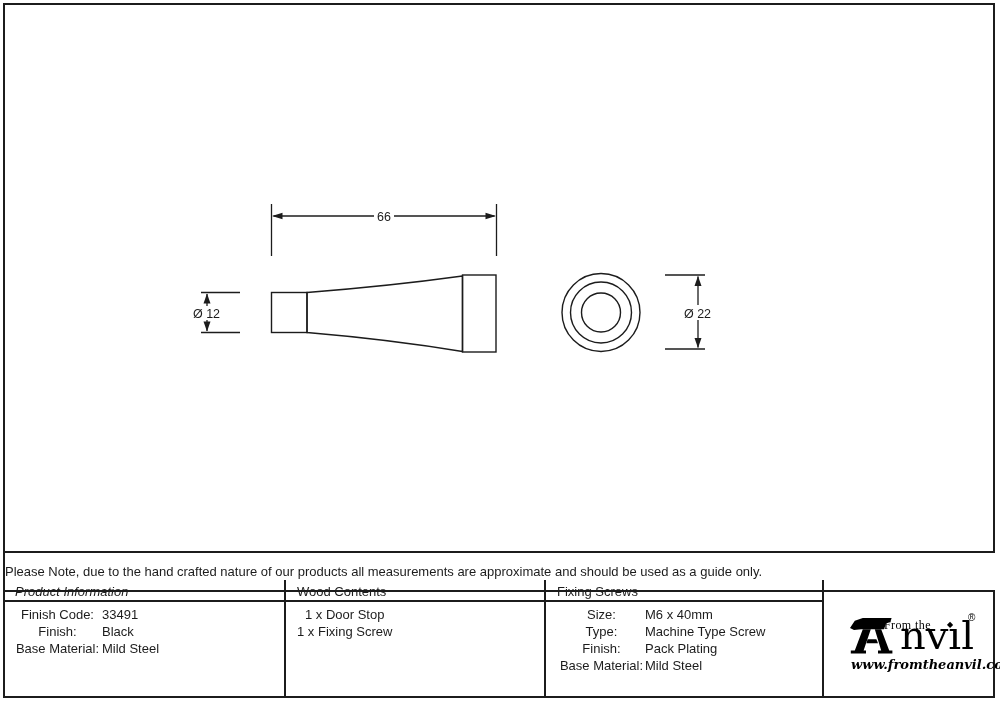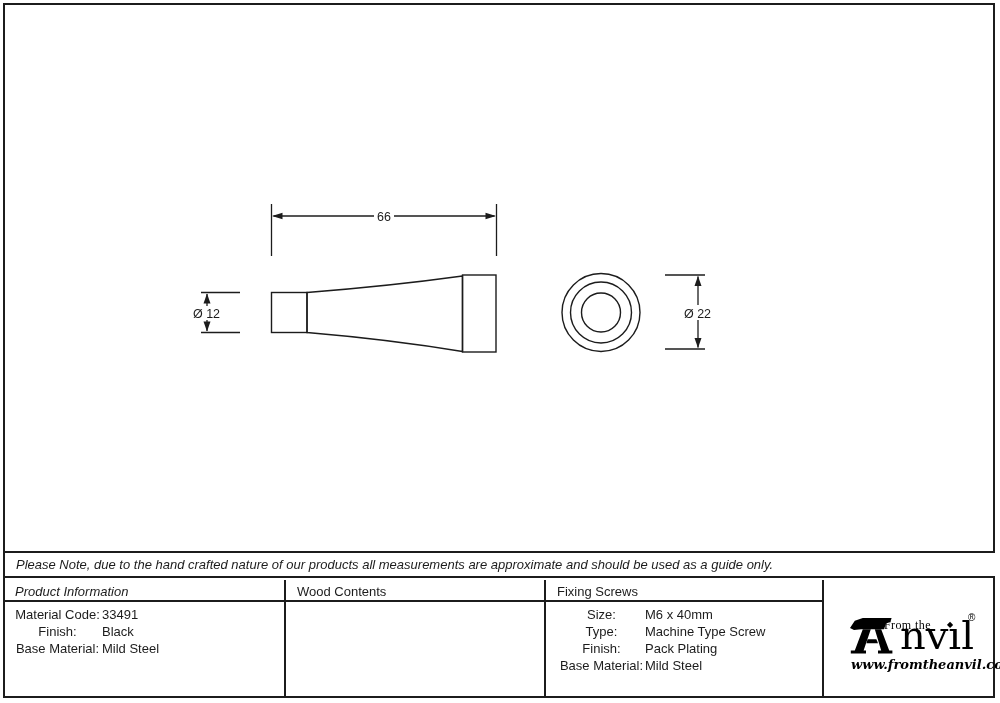--- a/index.html
+++ b/index.html
@@ -5,23 +5,23 @@
   html,body{margin:0;padding:0;background:#e8e8e8;}
   .page{
     position:relative;width:1000px;height:703px;background:#ffffff;overflow:hidden;
     font-family:"Liberation Sans",sans-serif;color:#1c1c1c;margin:0 auto;text-align:center;
   }
   .frame{position:absolute;left:3px;top:3px;width:992px;height:695px;border:2px solid #1c1c1c;box-sizing:border-box;pointer-events:none;}
   svg.drawing{position:absolute;left:0;top:0;}
   svg.drawing text{font-family:"Liberation Sans",sans-serif;font-size:12.5px;fill:#1c1c1c;}
   
   .note-bar{
-    position:absolute;left:5px;top:551px;width:990px;height:27px;box-sizing:border-box;
+    position:absolute;left:5px;top:551px;width:990px;height:41px;box-sizing:border-box;
     border-top:2px solid #1c1c1c;border-bottom:2px solid #1c1c1c;
-    display:flex;align-items:center;padding-left:11px;font-size:13px;background:#fff;font-style:italic;
+    display:flex;align-items:center;font-size:13px;background:#fff;
   }
   
   .vline{position:absolute;top:580px;height:118px;width:2px;background:#1c1c1c;}
   .vline.v1{left:284px;} .vline.v2{left:544px;} .vline.v3{left:822px;}
   .hline-header{position:absolute;left:5px;top:600px;width:817px;height:2px;background:#1c1c1c;}
   
   .cell-header{position:absolute;top:584px;font-size:13px;white-space:nowrap;}
   .ch1{left:15px;font-style:italic;} .ch2{left:297px;} .ch3{left:557px;}
   .kv-rows{position:absolute;top:606px;font-size:13px;line-height:17px;}
   .kv-rows.c1{left:13px;} .kv-rows.c3{left:558px;}
@@ -98,33 +98,37 @@
   <div class="vline v2"></div>
   <div class="vline v3"></div>
   <div class="hline-header"></div>
 
   <div class="cell-header ch1">Product Information</div>
   <div class="cell-header ch2">Wood Contents</div>
   <div class="cell-header ch3">Fixing Screws</div>
 
   <div class="kv-rows c1">
     <div class="kv-row">
-      <span class="kv-label">Material Code:</span>
+      <span class="kv-label">Finish Code:</span>
       <span class="kv-value">33491</span>
     </div>
     <div class="kv-row">
       <span class="kv-label">Finish:</span>
       <span class="kv-value">Black</span>
     </div>
     <div class="kv-row">
       <span class="kv-label">Base Material:</span>
       <span class="kv-value">Mild Steel</span>
     </div>
   </div>
 
+  <div class="list-rows">
+    <div>1 x Door Stop</div>
+    <div>1 x Fixing Screw</div>
+  </div>
 
   <div class="kv-rows c3">
     <div class="kv-row">
       <span class="kv-label">Size:</span>
       <span class="kv-value">M6 x 40mm</span>
     </div>
     <div class="kv-row">
       <span class="kv-label">Type:</span>
       <span class="kv-value">Machine Type Screw</span>
     </div>

